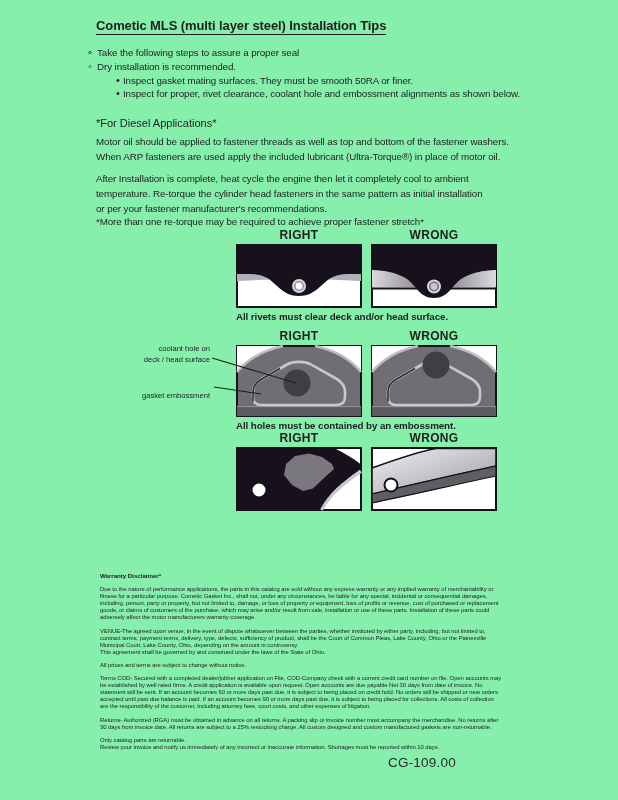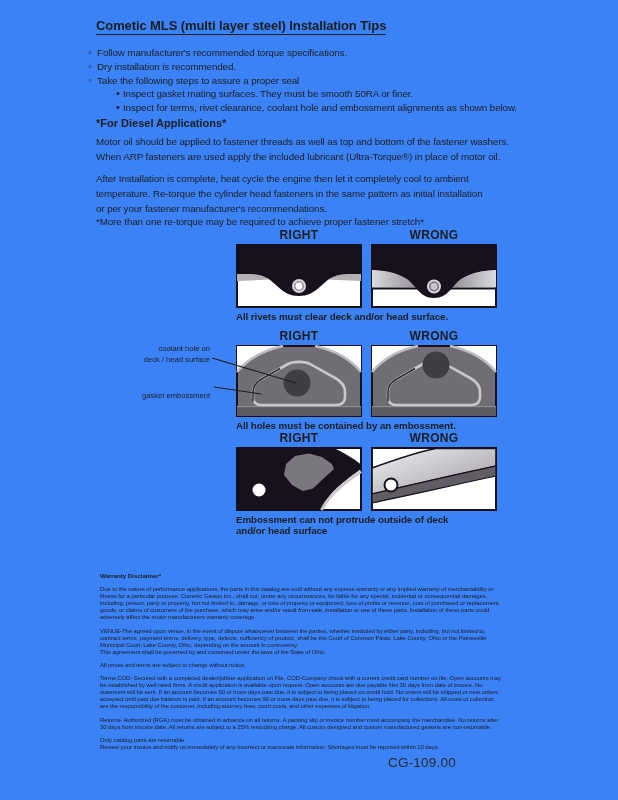--- a/index.html
+++ b/index.html
@@ -1,27 +1,27 @@
 <!DOCTYPE html>
 <html><head>
 <meta charset="utf-8">
 <style>
   html,body{margin:0;padding:0;background:#e9e9e9}
-  .page{position:relative;width:618px;height:800px;background:#3b82f6;margin:0 auto;
+  .page{position:relative;width:618px;height:800px;background:#86efac;margin:0 auto;
         font-family:"Liberation Sans",sans-serif;color:#1d1d1f;overflow:hidden}
   .title{position:absolute;left:96px;top:18px;margin:0;font-size:13px;font-weight:bold;letter-spacing:-0.1px}
   .title span{border-bottom:1.6px solid #1d1d1f;padding-bottom:1px}
   .tips{position:absolute;left:88px;top:46px;font-size:9.8px;line-height:13.8px;letter-spacing:-0.1px}
   .tip{position:relative;padding-left:9px}
   .tip.sub{padding-left:35px}
   .mk{position:absolute;left:0;top:0}
   .mk-o::before{content:"◦";font-size:11px}
   .mk-d{left:28px}
   .mk-d::before{content:"•";font-size:11px}
-  .diesel-head{position:absolute;left:96px;top:117px;margin:0;font-size:11px;font-weight:bold}
+  .diesel-head{position:absolute;left:96px;top:117px;margin:0;font-size:11px;font-weight:normal}
   .para{position:absolute;left:96px;margin:0;font-size:9.8px;line-height:15px;letter-spacing:-0.1px;white-space:pre-line}
   .p1{top:134px}.p2{top:171px}.note{top:214px}
   .figrow{position:absolute;left:236px;width:261px}
   .row1{top:228px}.row2{top:329px}.row3{top:431px}
   .figpair{display:flex;justify-content:space-between}
   .fig{margin:0;width:126px}
   .fighead{text-align:center;font-weight:bold;font-size:12px;letter-spacing:0.3px;height:16px}
   .fig svg{display:block}
   .figcap{margin:3px 0 0;font-weight:bold;font-size:9.8px;letter-spacing:-0.1px;white-space:pre-line}
   .row2 .figcap{text-align:left}
@@ -37,37 +37,36 @@
 </head>
 <body>
 
 <div class="page">
 
   <h1 class="title"><span>Cometic MLS (multi layer steel) Installation Tips</span></h1>
 
   <div class="tips">
     <div class="tip">
       <span class="mk mk-o"></span>
-      <span>Follow manufacturer's recommended torque specifications.</span>
+    </div>
+    <div class="tip">
+      <span class="mk mk-o"></span>
+      <span>Take the following steps to assure a proper seal</span>
     </div>
     <div class="tip">
       <span class="mk mk-o"></span>
       <span>Dry installation is recommended.</span>
     </div>
-    <div class="tip">
-      <span class="mk mk-o"></span>
-      <span>Take the following steps to assure a proper seal</span>
-    </div>
     <div class="tip sub">
       <span class="mk mk-d"></span>
       <span>Inspect gasket mating surfaces.  They must be smooth 50RA or finer.</span>
     </div>
     <div class="tip sub">
       <span class="mk mk-d"></span>
-      <span>Inspect for terms, rivet clearance, coolant hole and embossment alignments as shown below.</span>
+      <span>Inspect for proper, rivet clearance, coolant hole and embossment alignments as shown below.</span>
     </div>
   </div>
 
   <h2 class="diesel-head">*For Diesel Applications*</h2>
   <p class="para p1">Motor oil should be applied to fastener threads as well as top and bottom of the fastener washers.
 When ARP fasteners are used apply the included lubricant (Ultra-Torque®) in place of motor oil.</p>
   <p class="para p2">After Installation is complete, heat cycle the engine then let it completely cool to ambient
 temperature. Re-torque the cylinder head fasteners in the same pattern as initial installation
 or per your fastener manufacturer's recommendations.</p>
   <p class="para note">*More than one re-torque may be required to achieve proper fastener stretch*</p>
@@ -171,22 +170,20 @@
                 <stop offset="1" stop-color="#9b989f"></stop>
             </linearGradient>
           </defs>
           <rect x="1" y="1" width="124" height="62" fill="#ffffff" stroke="#17101d" stroke-width="2"></rect>
           <path d="M1,21 C26,12 48,4.5 65,1.5 L125,1.5 L125,19 C87,27 36,39 1,47 Z" fill="url(#sil)" stroke="#17101d" stroke-width="1.6"></path>
           <path d="M1,47 C36,39 87,27 125,19 L125,29 C87,37 36,49 1,56 Z" fill="#605d64" stroke="#17101d" stroke-width="1.2"></path>
           <circle cx="20" cy="38" r="6.5" fill="#ffffff" stroke="#17101d" stroke-width="2"></circle>
         </svg>
       </figure>
     </div>
-    <p class="figcap">Embossment can not protrude outside of deck
-and/or head surface</p>
   </section>
 
   <div class="ann ann-coolant">coolant hole on
 deck / head surface</div>
   <div class="ann ann-gasket">gasket embossment</div>
   <svg class="leaders" width="618" height="800" viewBox="0 0 618 800">
     <line x1="212" y1="358" x2="296" y2="383" stroke="#1d1d1f" stroke-width="1.1"></line>
     <line x1="214" y1="387" x2="261" y2="394" stroke="#1d1d1f" stroke-width="1.1"></line>
   </svg>
 

